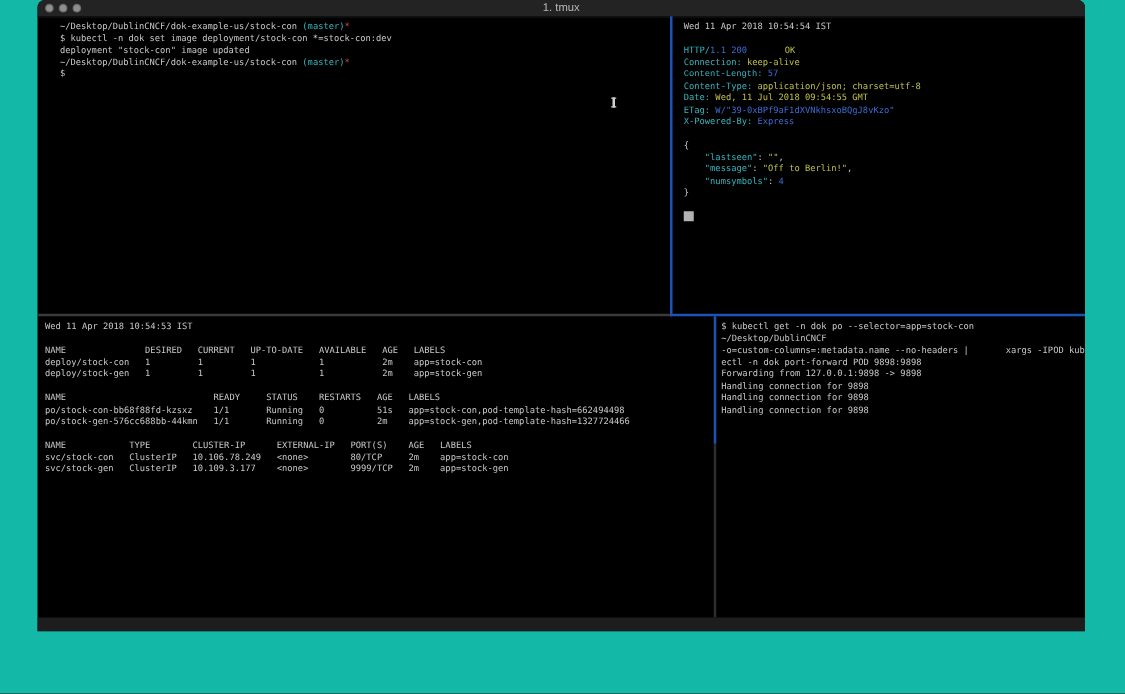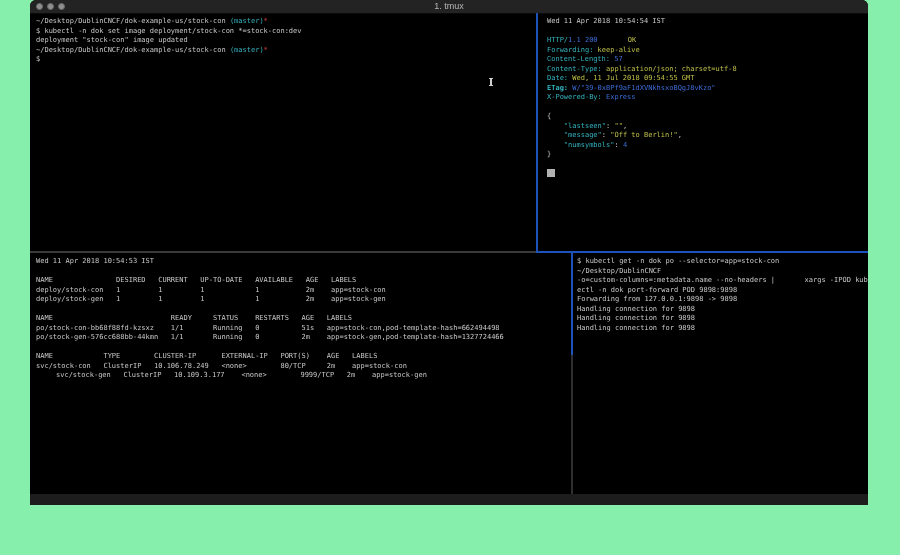--- a/index.html
+++ b/index.html
@@ -1,29 +1,29 @@
 <!DOCTYPE html>
 <html><head>
 <meta charset="utf-8">
 <style>
   html,body{margin:0;padding:0;background:#000;}
-  .screen{position:relative;width:900px;height:555px;background:#86efac;overflow:hidden;
+  .screen{position:relative;width:900px;height:555px;background:#14b8a6;overflow:hidden;
           font-family:"DejaVu Sans Mono","Liberation Mono",monospace;}
   .window{position:absolute;left:30px;top:0;width:838px;height:505px;background:#000;
           border-radius:6px 6px 0 0;overflow:hidden;}
   
   .titlebar{position:absolute;left:0;top:0;width:100%;height:13px;background:#232323;
             border-bottom:1px solid #0a0a0a;}
   .titlebar .title{position:absolute;left:0;right:0;top:1px;text-align:center;
             font-family:"Liberation Sans",sans-serif;font-size:9px;color:#b8b8b8;}
   .lights{position:absolute;left:6px;top:3px;display:flex;gap:4px;}
   .light{width:7px;height:7px;border-radius:50%;background:#8f8f8f;border:1px solid #6a6a6a;box-sizing:border-box;}
   
   .pane{position:absolute;overflow:hidden;font-size:7px;line-height:9.5px;color:#c9c9c9;}
-  .pane-top-left{left:0;top:14px;width:506px;height:248px;padding:3px 0 0 6px;}
+  .pane-top-left{left:12px;top:14px;width:506px;height:248px;padding:3px 0 0 6px;}
   .pane-top-right{left:511px;top:14px;width:327px;height:252px;padding:3px 0 0 6px;}
   .pane-bottom-left{left:0;top:253px;width:541px;height:241px;padding:4px 0 0 6px;}
   .pane-bottom-right{left:543px;top:253px;width:295px;height:241px;padding:4px 0 0 4px;}
   .tline{height:9.5px;white-space:pre;}
   .cursor{background:#b2b2b2;color:transparent;}
   
   .divider{position:absolute;}
   .div-v-top{left:506px;top:13px;width:2px;height:240px;background:#1d53b8;}
   .div-h-left{left:0;top:251px;width:507px;height:2px;background:#3a3a3a;}
   .div-h-right{left:506px;top:251px;width:332px;height:2px;background:#1d53b8;}
@@ -59,25 +59,25 @@
         <div class="tline"><span style="color: rgb(201, 201, 201);">$ kubectl -n dok set image deployment/stock-con *=stock-con:dev</span></div>
         <div class="tline"><span style="color: rgb(201, 201, 201);">deployment "stock-con" image updated</span></div>
         <div class="tline"><span style="color: rgb(201, 201, 201);">~/Desktop/DublinCNCF/dok-example-us/stock-con </span><span style="color: rgb(53, 181, 193);">(master)</span><span style="color: rgb(204, 64, 64);">*</span></div>
         <div class="tline"><span style="color: rgb(201, 201, 201);">$</span></div>
       </div>
 
     <div class="pane pane-top-right">
         <div class="tline"><span style="color: rgb(201, 201, 201);">Wed 11 Apr 2018 10:54:54 IST</span></div>
         <div class="tline"></div>
         <div class="tline"><span style="color: rgb(53, 181, 193);">HTTP/</span><span style="color: rgb(59, 108, 214);">1.1 200</span><span style="color: rgb(192, 192, 74); padding-left: 26px;"> OK</span></div>
-        <div class="tline"><span style="color: rgb(53, 181, 193);">Forwarding:</span><span style="color: rgb(192, 192, 74);"> keep-alive</span></div>
+        <div class="tline"><span style="color: rgb(53, 181, 193);">Connection:</span><span style="color: rgb(192, 192, 74);"> keep-alive</span></div>
         <div class="tline"><span style="color: rgb(53, 181, 193); font-family: Liberation Mono, monospace;">Content-Length:</span><span style="color: rgb(59, 108, 214);"> 57</span></div>
         <div class="tline"><span style="color: rgb(53, 181, 193);">Content-Type:</span><span style="color: rgb(192, 192, 74);"> application/json; charset=utf-8</span></div>
         <div class="tline"><span style="color: rgb(53, 181, 193);">Date:</span><span style="color: rgb(192, 192, 74);"> Wed, 11 Jul 2018 09:54:55 GMT</span></div>
-        <div class="tline"><span style="color: rgb(53, 181, 193); font-weight: bold;">ETag:</span><span style="color: rgb(59, 108, 214);"> W/"39-0xBPf9aF1dXVNkhsxoBQgJ8vKzo"</span></div>
+        <div class="tline"><span style="color: rgb(53, 181, 193);">ETag:</span><span style="color: rgb(59, 108, 214);"> W/"39-0xBPf9aF1dXVNkhsxoBQgJ8vKzo"</span></div>
         <div class="tline"><span style="color: rgb(53, 181, 193);">X-Powered-By:</span><span style="color: rgb(59, 108, 214);"> Express</span></div>
         <div class="tline"></div>
         <div class="tline"><span style="color: rgb(201, 201, 201);">{</span></div>
         <div class="tline"><span style="color: rgb(201, 201, 201);">    </span><span style="color: rgb(53, 181, 193);">"lastseen"</span><span style="color: rgb(201, 201, 201);">: </span><span style="color: rgb(192, 192, 74);">""</span><span style="color: rgb(201, 201, 201);">,</span></div>
         <div class="tline"><span style="color: rgb(201, 201, 201);">    </span><span style="color: rgb(53, 181, 193);">"message"</span><span style="color: rgb(201, 201, 201);">: </span><span style="color: rgb(192, 192, 74);">"Off to Berlin!"</span><span style="color: rgb(201, 201, 201);">,</span></div>
         <div class="tline"><span style="color: rgb(201, 201, 201);">    </span><span style="color: rgb(53, 181, 193);">"numsymbols"</span><span style="color: rgb(201, 201, 201);">: </span><span style="color: rgb(59, 108, 214);">4</span></div>
         <div class="tline"><span style="color: rgb(201, 201, 201);">}</span></div>
         <div class="tline"></div>
         <div class="tline"><span class="cursor">  </span></div>
       </div>
@@ -88,21 +88,21 @@
         <div class="tline"><span style="color: rgb(201, 201, 201);">NAME               DESIRED   CURRENT   UP-TO-DATE   AVAILABLE   AGE   LABELS</span></div>
         <div class="tline"><span style="color: rgb(201, 201, 201);">deploy/stock-con   1         1         1            1           2m    app=stock-con</span></div>
         <div class="tline"><span style="color: rgb(201, 201, 201);">deploy/stock-gen   1         1         1            1           2m    app=stock-gen</span></div>
         <div class="tline"></div>
         <div class="tline"><span style="color: rgb(201, 201, 201);">NAME                            READY     STATUS    RESTARTS   AGE   LABELS</span></div>
         <div class="tline"><span style="color: rgb(201, 201, 201);">po/stock-con-bb68f88fd-kzsxz    1/1       Running   0          51s   app=stock-con,pod-template-hash=662494498</span></div>
         <div class="tline"><span style="color: rgb(201, 201, 201);">po/stock-gen-576cc688bb-44kmn   1/1       Running   0          2m    app=stock-gen,pod-template-hash=1327724466</span></div>
         <div class="tline"></div>
         <div class="tline"><span style="color: rgb(201, 201, 201); margin-top: 46px;">NAME            TYPE        CLUSTER-IP      EXTERNAL-IP   PORT(S)    AGE   LABELS</span></div>
         <div class="tline"><span style="color: rgb(201, 201, 201);">svc/stock-con   ClusterIP   10.106.78.249   &lt;none&gt;        80/TCP     2m    app=stock-con</span></div>
-        <div class="tline"><span style="color: rgb(201, 201, 201); margin-left: 20px;">svc/stock-gen   ClusterIP   10.109.3.177    &lt;none&gt;        9999/TCP   2m    app=stock-gen</span></div>
+        <div class="tline"><span style="color: rgb(201, 201, 201);">svc/stock-gen   ClusterIP   10.109.3.177    &lt;none&gt;        9999/TCP   2m    app=stock-gen</span></div>
       </div>
 
     <div class="pane pane-bottom-right">
         <div class="tline"><span style="color: rgb(201, 201, 201);">$ kubectl get -n dok po --selector=app=stock-con</span></div>
         <div class="tline"><span style="color: rgb(201, 201, 201);">~/Desktop/DublinCNCF</span></div>
         <div class="tline"><span style="color: rgb(201, 201, 201);">-o=custom-columns=:metadata.name --no-headers |       xargs -IPOD kub</span></div>
         <div class="tline"><span style="color: rgb(201, 201, 201);">ectl -n dok port-forward POD 9898:9898</span></div>
         <div class="tline"><span style="color: rgb(201, 201, 201);">Forwarding from 127.0.0.1:9898 -&gt; 9898</span></div>
         <div class="tline"><span style="color: rgb(201, 201, 201);">Handling connection for 9898</span></div>
         <div class="tline"><span style="color: rgb(201, 201, 201);">Handling connection for 9898</span></div>

